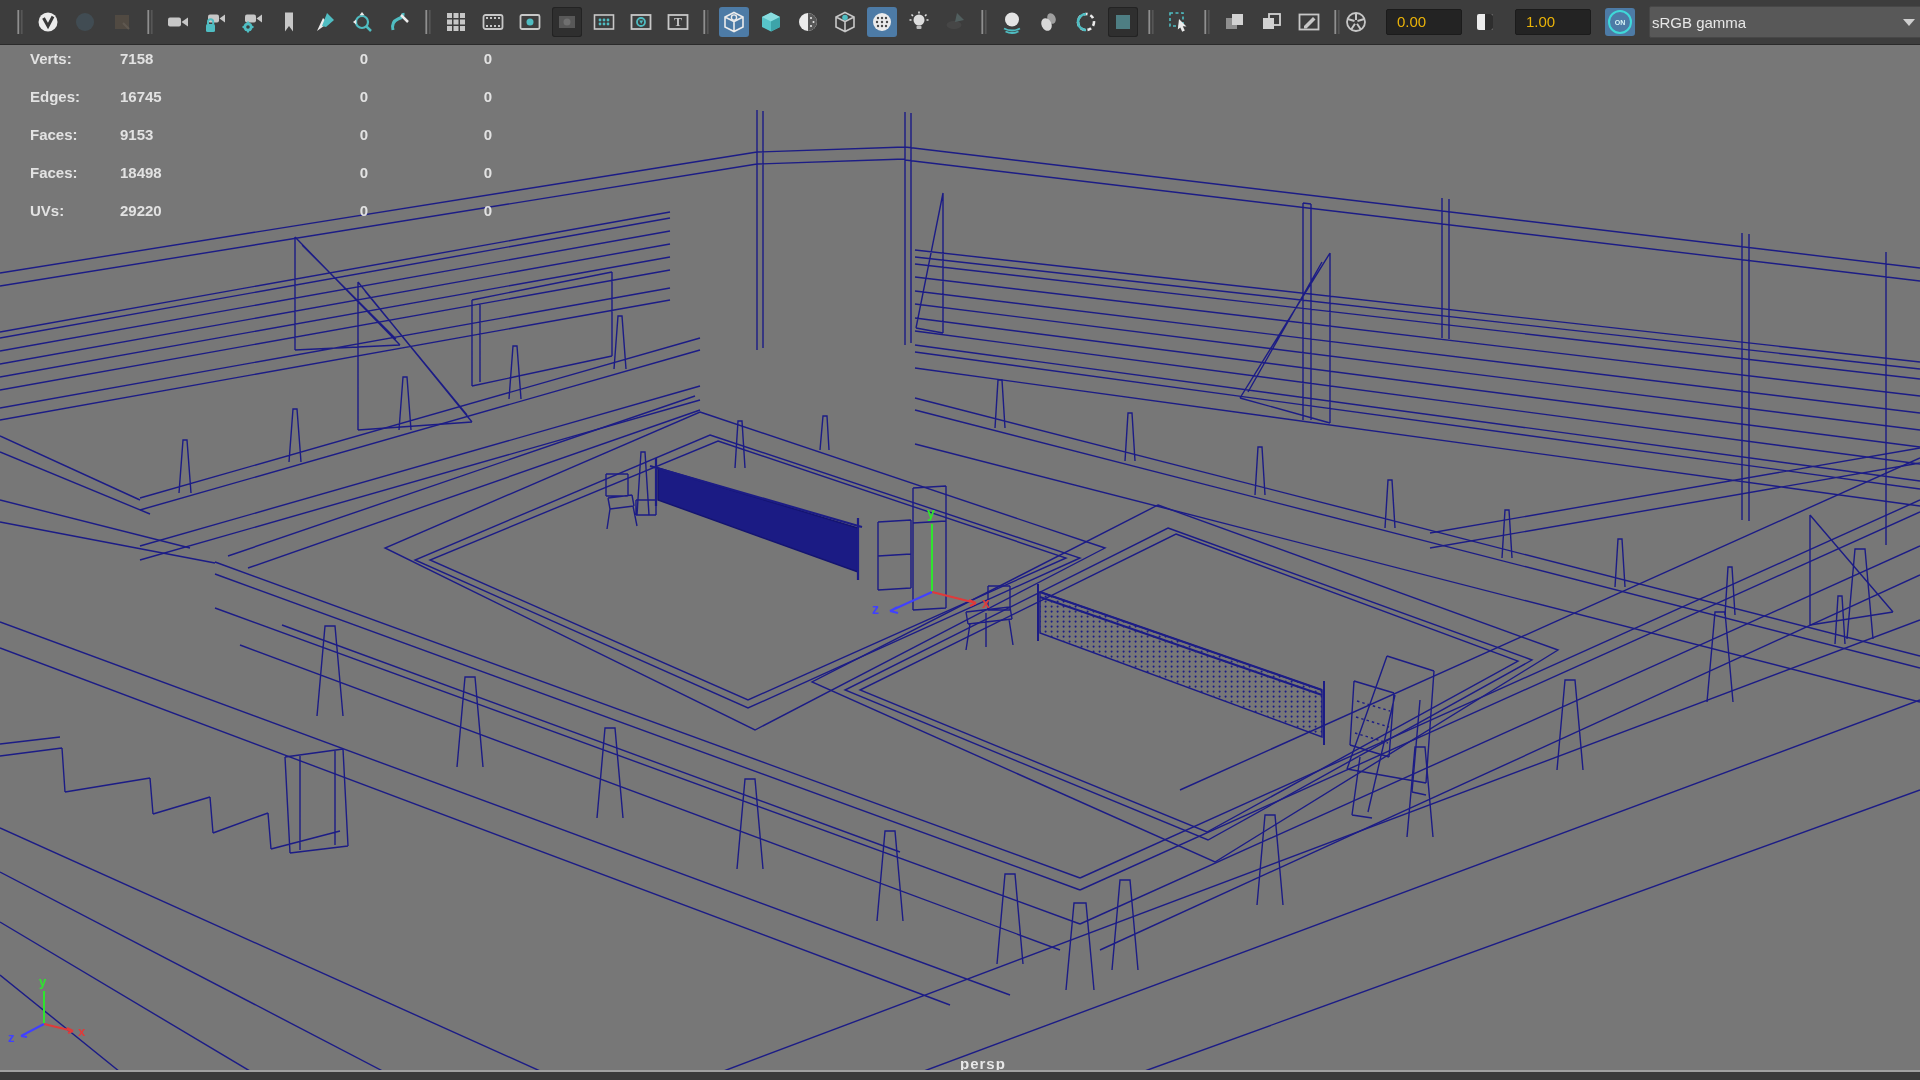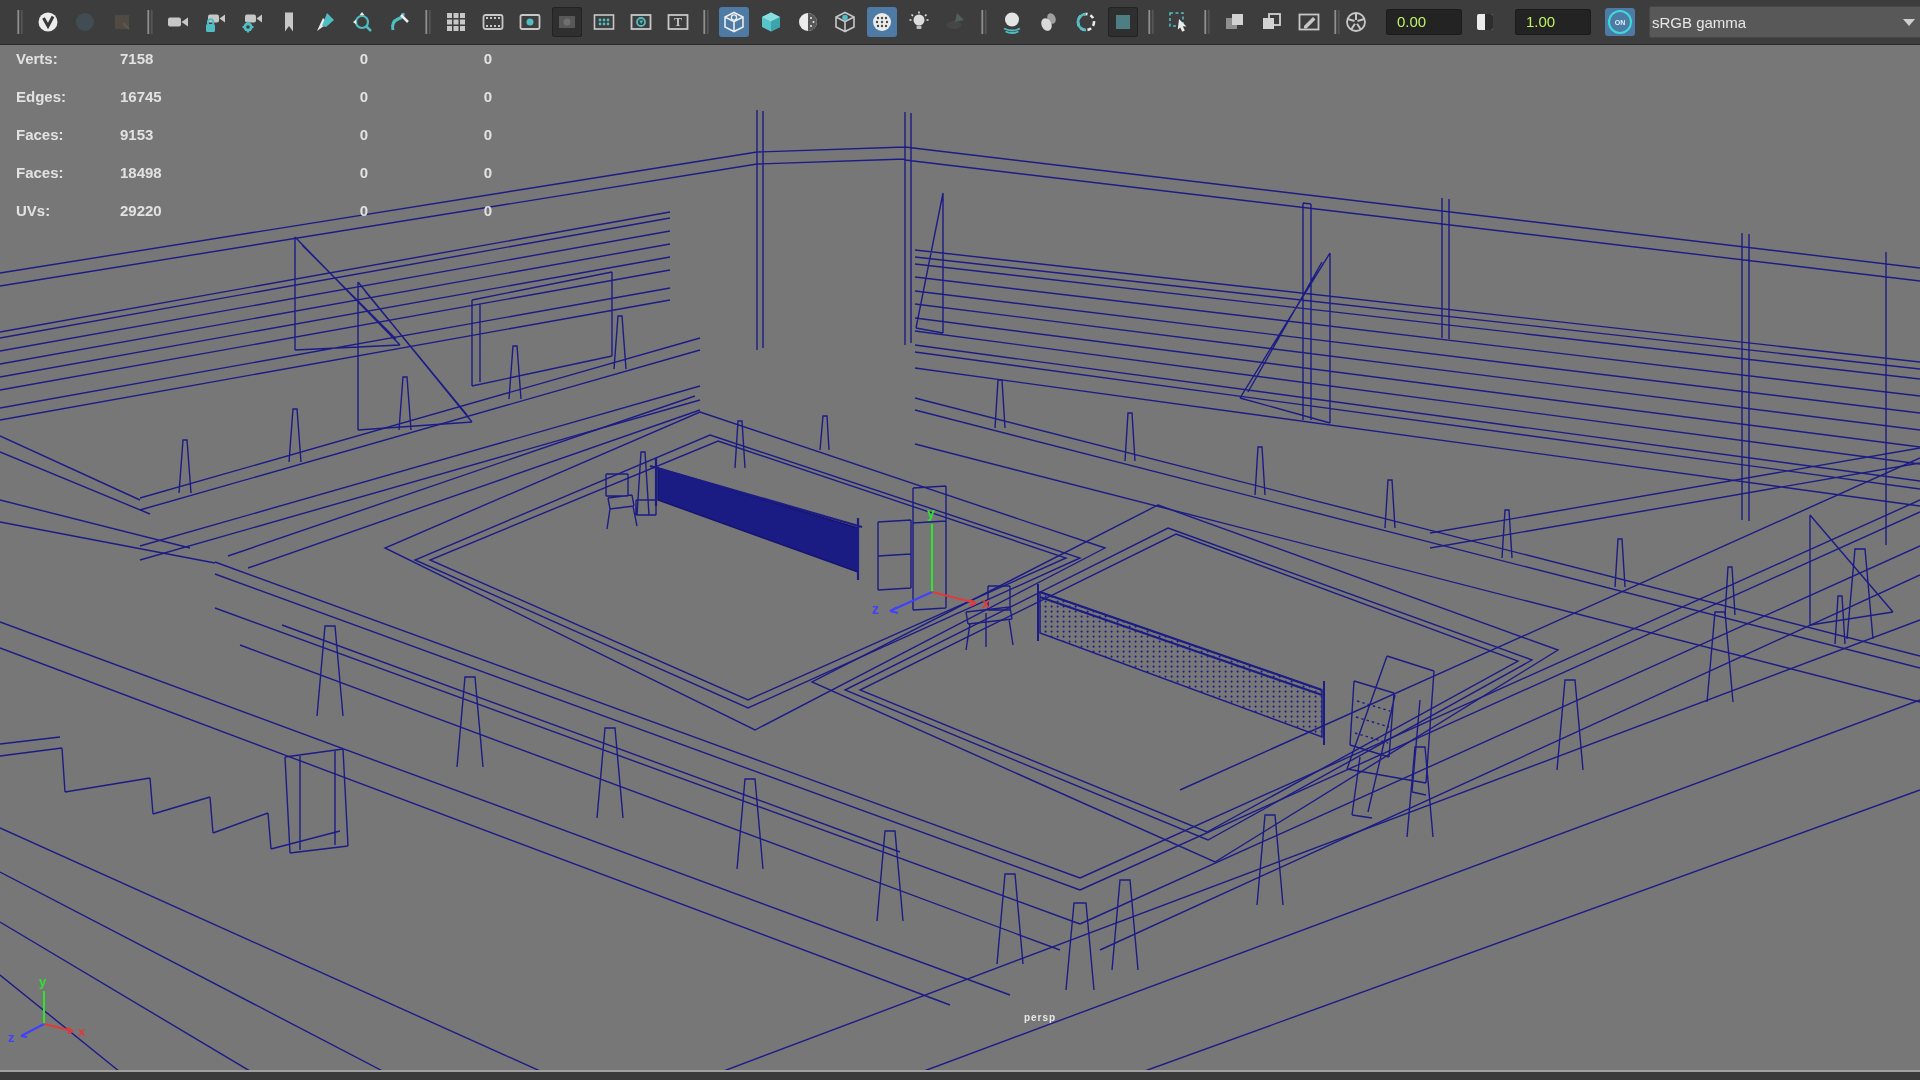--- a/index.html
+++ b/index.html
@@ -11,43 +11,43 @@
   .tbi{width:30px;height:30px;margin-right:7px;border-radius:3px;display:flex;
     align-items:center;justify-content:center;flex:0 0 auto;}
   .tbi svg{width:24px;height:24px;display:block;}
   .tbi.active{background:#4d7ba6;}
   .tbi.pressed{background:#2f2f2f;box-shadow:inset 0 0 0 1px #232323;}
   .tbi.dim{opacity:.45;}
   .grip{width:8px;height:30px;margin:0 9px 0 2px;display:flex;align-items:center;justify-content:center;flex:0 0 auto;}
   .grip svg{width:8px;height:26px;}
   #tb-right{position:absolute;left:1341px;top:0;height:44px;display:flex;align-items:center;}
   .tb-field{width:64px;height:24px;background:#232323;border:1px solid #1b1b1b;border-radius:2px;
-    color:#bef264;font-size:15px;line-height:24px;padding-left:10px;margin:0 8px;}
+    color:#eab308;font-size:15px;line-height:24px;padding-left:10px;margin:0 8px;}
   #on-toggle{width:30px;height:28px;background:#4d7ba6;border-radius:3px;display:flex;
     align-items:center;justify-content:center;margin:0 6px;}
   #on-toggle .ring{width:20px;height:20px;border:2px solid #3fd9d9;border-radius:50%;
     display:flex;align-items:center;justify-content:center;font-size:7px;font-weight:bold;color:#d9f6f6;}
   #vt-dropdown{width:276px;height:30px;background:#585858;border:1px solid #474747;border-radius:2px;
     margin-left:8px;display:flex;align-items:center;color:#e8e8e8;font-size:15px;}
   #vt-dropdown .lbl{flex:1;padding-left:2px;}
   #vt-dropdown .chev{width:34px;display:flex;align-items:center;justify-content:center;}
   .tri-down{width:0;height:0;border-left:6px solid transparent;border-right:6px solid transparent;
     border-top:7px solid #cfcfcf;}
   
   #viewport{position:absolute;left:0;top:44px;width:1920px;height:1026px;background:#777777;}
   #scene{position:absolute;left:0;top:-44px;width:1920px;height:1080px;}
   
   #hud{position:absolute;left:0;top:4px;z-index:10;}
   .hud-row{position:absolute;height:18px;font-size:15px;font-weight:bold;color:#e2e2e2;}
-  .hud-row .lab{position:absolute;left:16px;width:95px;}
+  .hud-row .lab{position:absolute;left:30px;width:95px;}
   .hud-row .v1{position:absolute;left:120px;width:125px;}
   .hud-row .v2{position:absolute;left:248px;width:120px;text-align:right;}
   .hud-row .v3{position:absolute;left:372px;width:120px;text-align:right;}
-  #persp-label{position:absolute;left:960px;top:968px;width:160px;text-align:center;
-    color:#e8e8e8;font-size:10px;font-weight:bold;letter-spacing:1px;}
+  #persp-label{position:absolute;left:960px;top:1011px;width:160px;
+    color:#e8e8e8;font-size:15px;font-weight:bold;letter-spacing:1px;}
   
   #bottom-strip{position:absolute;left:0;top:1070px;width:1920px;height:10px;
     background:#3a3a3a;border-top:2px solid #a0a0a0;z-index:20;}
 </style>
 </head>
 <body>
 
 <div id="toolbar">
   <div id="tb-icons">
       <span class="grip">

